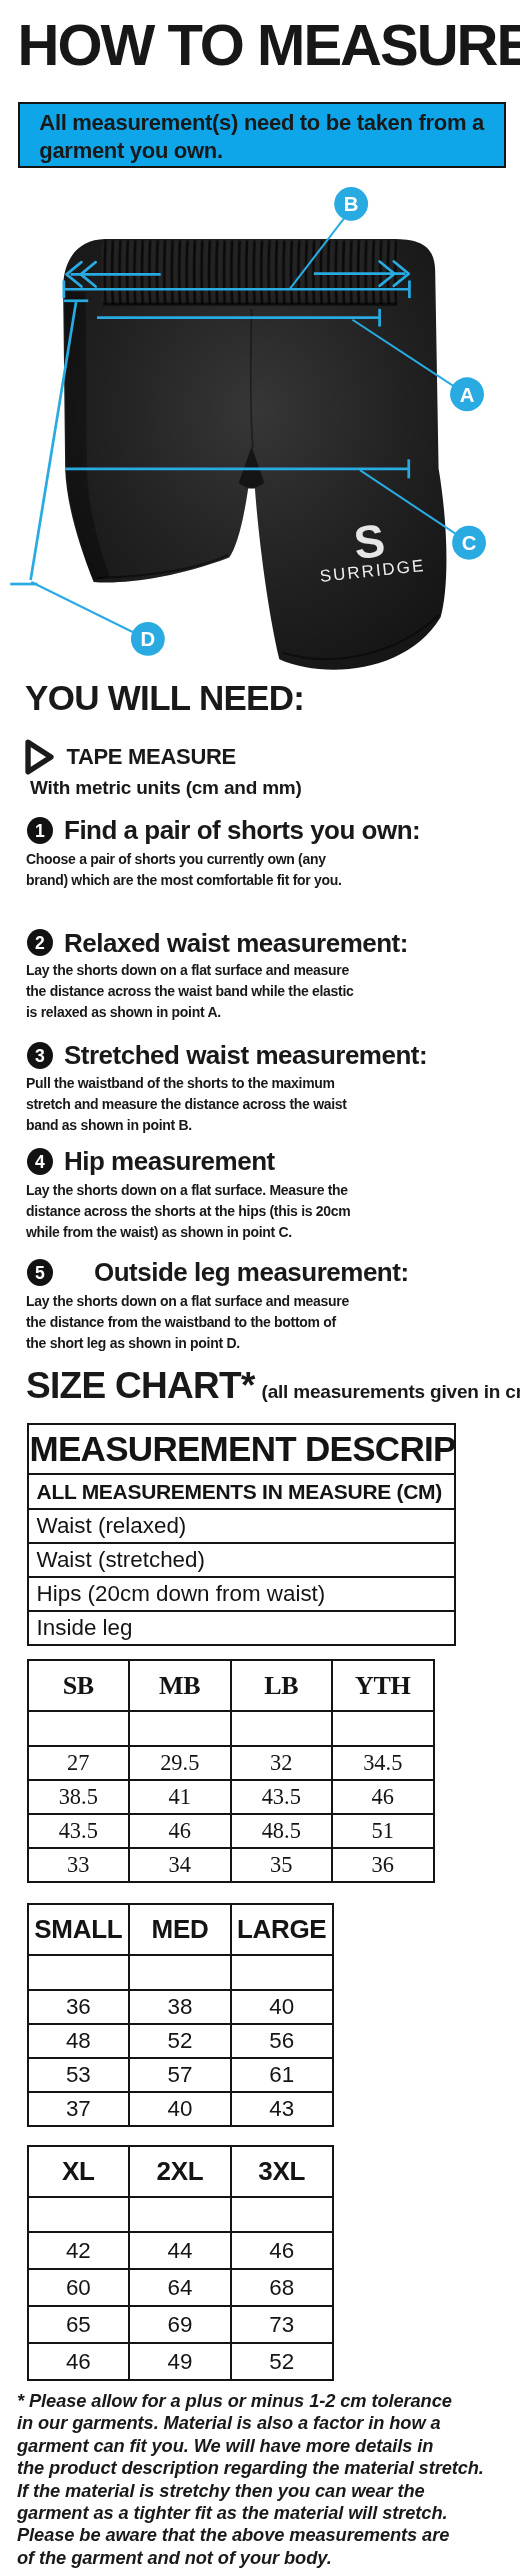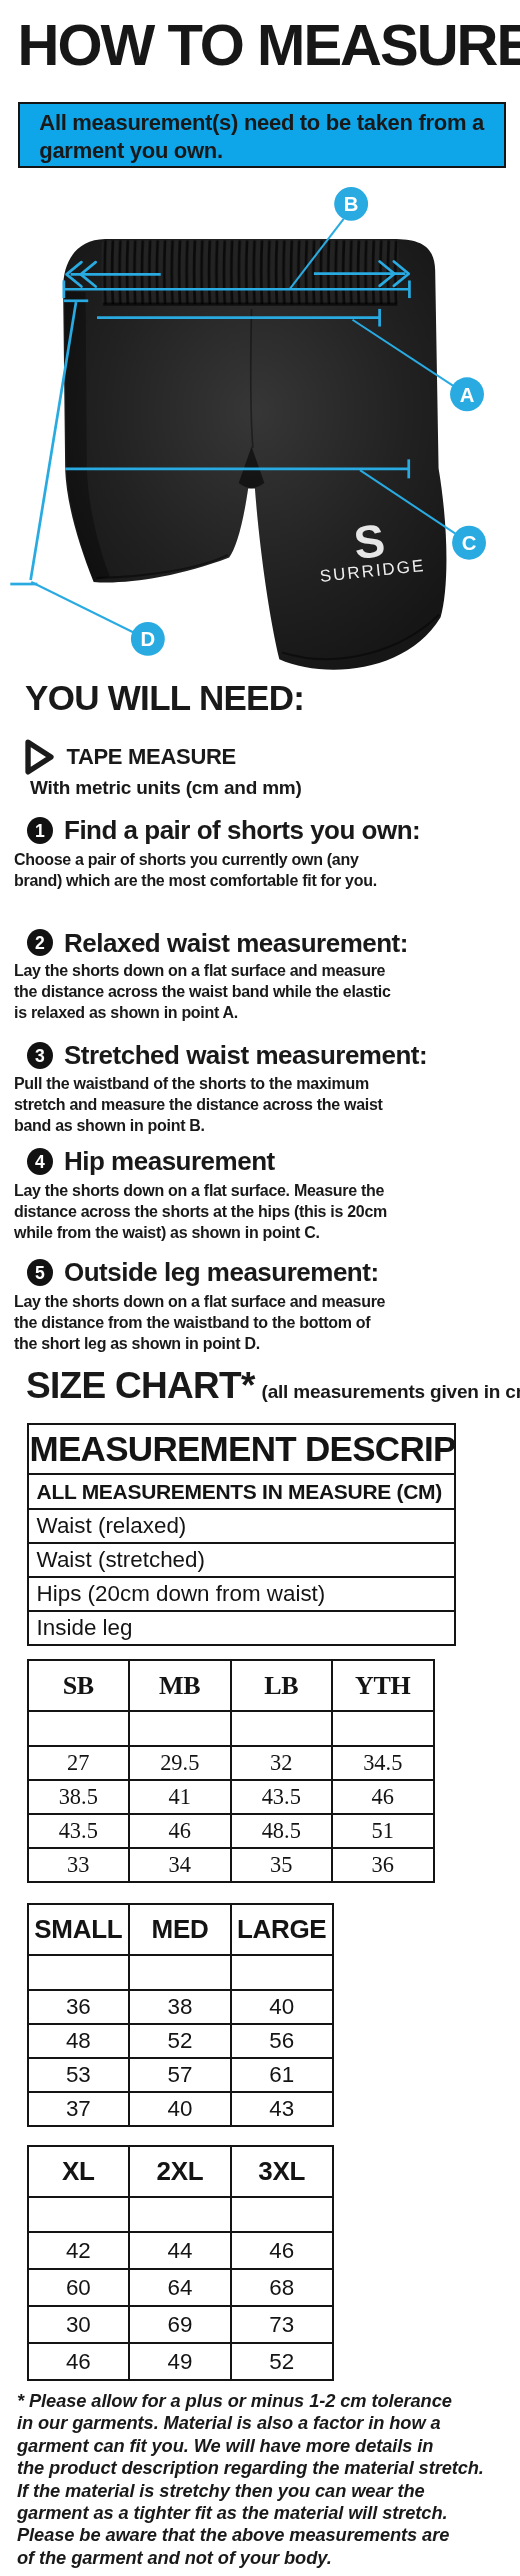--- a/index.html
+++ b/index.html
@@ -34,21 +34,21 @@
   .tape-row .tlabel{margin-left:11px;font-size:22px;font-weight:bold;letter-spacing:-0.3px;color:#191919;}
   .tape-note{left:30px;top:777px;font-size:19px;font-weight:bold;letter-spacing:-0.2px;color:#191919;}
 
   
   .step-badge{
     width:26px;height:27px;border-radius:50%;background:#121212;color:#fff;
     font-size:17.6px;font-weight:bold;line-height:28px;text-align:center;
   }
   .step-title{left:64px;font-size:26px;font-weight:bold;letter-spacing:-0.5px;color:#191919;white-space:nowrap;}
   .step-body{
-    left:14px;width:483px;font-size:16px;font-weight:bold;line-height:21px;
+    left:26px;width:483px;font-size:14px;font-weight:bold;line-height:21px;
     letter-spacing:-0.3px;white-space:pre-line;color:#191919;
   }
 
   
   .size-heading{left:26px;top:1365px;font-size:37px;font-weight:bold;letter-spacing:-0.7px;color:#191919;white-space:nowrap;}
   .size-heading .note{font-size:19px;font-weight:bold;letter-spacing:-0.2px;margin-left:6.8px;}
 
   table.tbl{
     position:absolute;border-collapse:collapse;table-layout:fixed;background:#fff;
     border:2px solid #141414;
@@ -213,21 +213,21 @@
 stretch and measure the distance across the waist
 band as shown in point B.</div>
 
   <div class="abs step-badge" style="left:27px;top:1148px;">4</div>
   <div class="abs step-title" style="top:1146px;">Hip measurement</div>
   <div class="abs step-body" style="top:1180px;">Lay the shorts down on a flat surface. Measure the
 distance across the shorts at the hips (this is 20cm
 while from the waist) as shown in point C.</div>
 
   <div class="abs step-badge" style="left:27px;top:1259px;">5</div>
-  <div class="abs step-title" style="top:1257px;">Outside leg measurement:</div>
+  <div class="abs step-title" style="top:1257px;margin-left:30px;">Outside leg measurement:</div>
   <div class="abs step-body" style="top:1291px;">Lay the shorts down on a flat surface and measure
 the distance from the waistband to the bottom of
 the short leg as shown in point D.</div>
 
   <div class="abs size-heading">
     <span>SIZE CHART*</span><span class="note">(all measurements given in cm)</span>
   </div>
 
   <table class="tbl desc">
     <tbody>
@@ -344,21 +344,21 @@
       <td>42</td>
       <td>44</td>
       <td>46</td>
     </tr>
     <tr>
       <td>60</td>
       <td>64</td>
       <td>68</td>
     </tr>
     <tr>
-      <td>30</td>
+      <td>65</td>
       <td>69</td>
       <td>73</td>
     </tr>
     <tr>
       <td>46</td>
       <td>49</td>
       <td>52</td>
     </tr>
   </tbody>
     </table>

